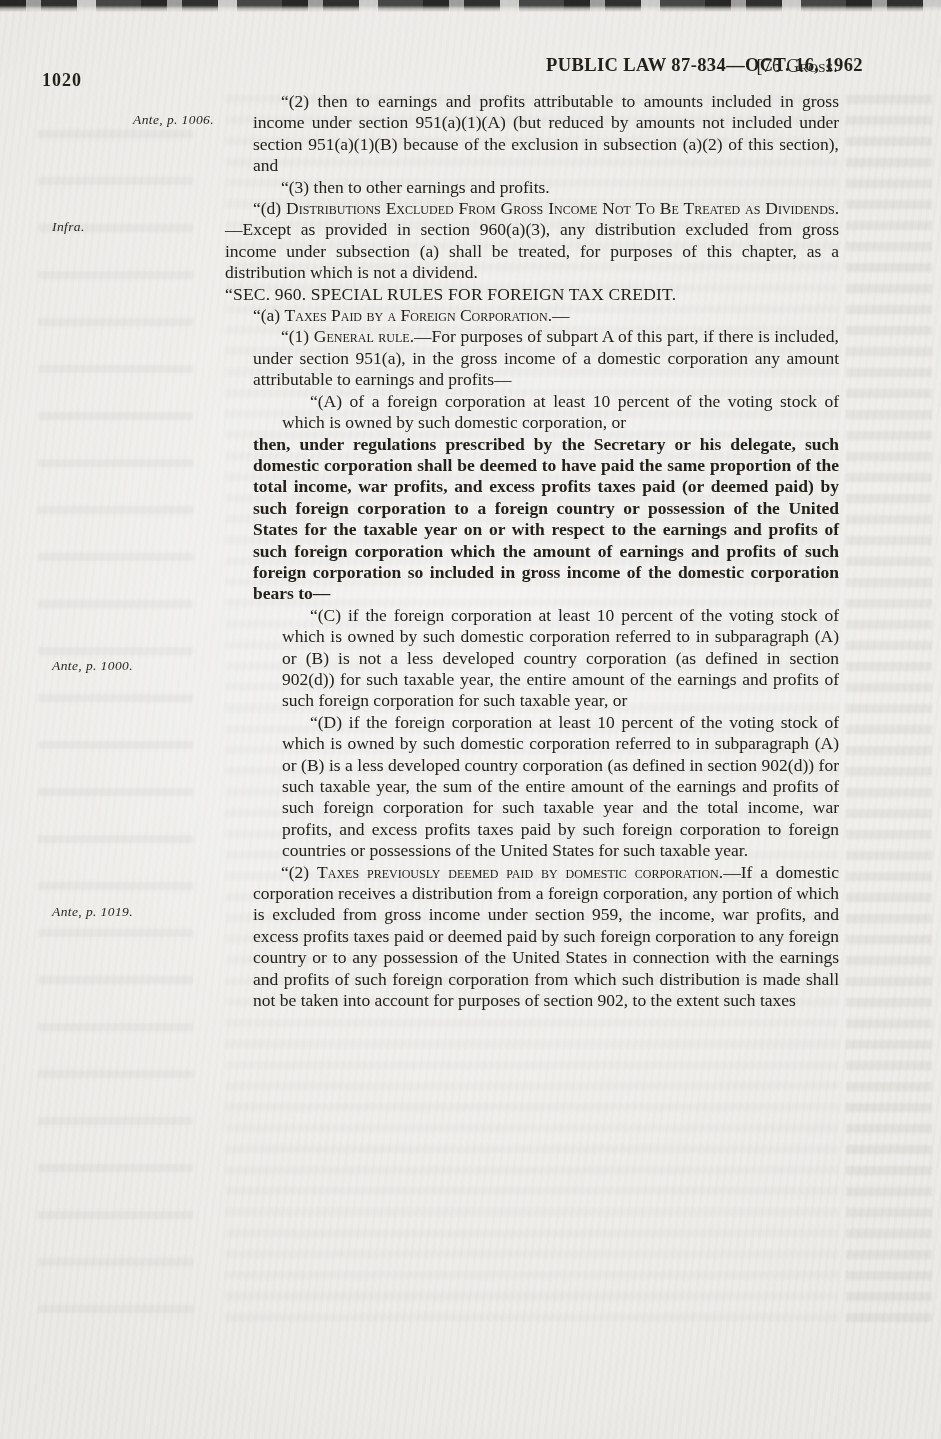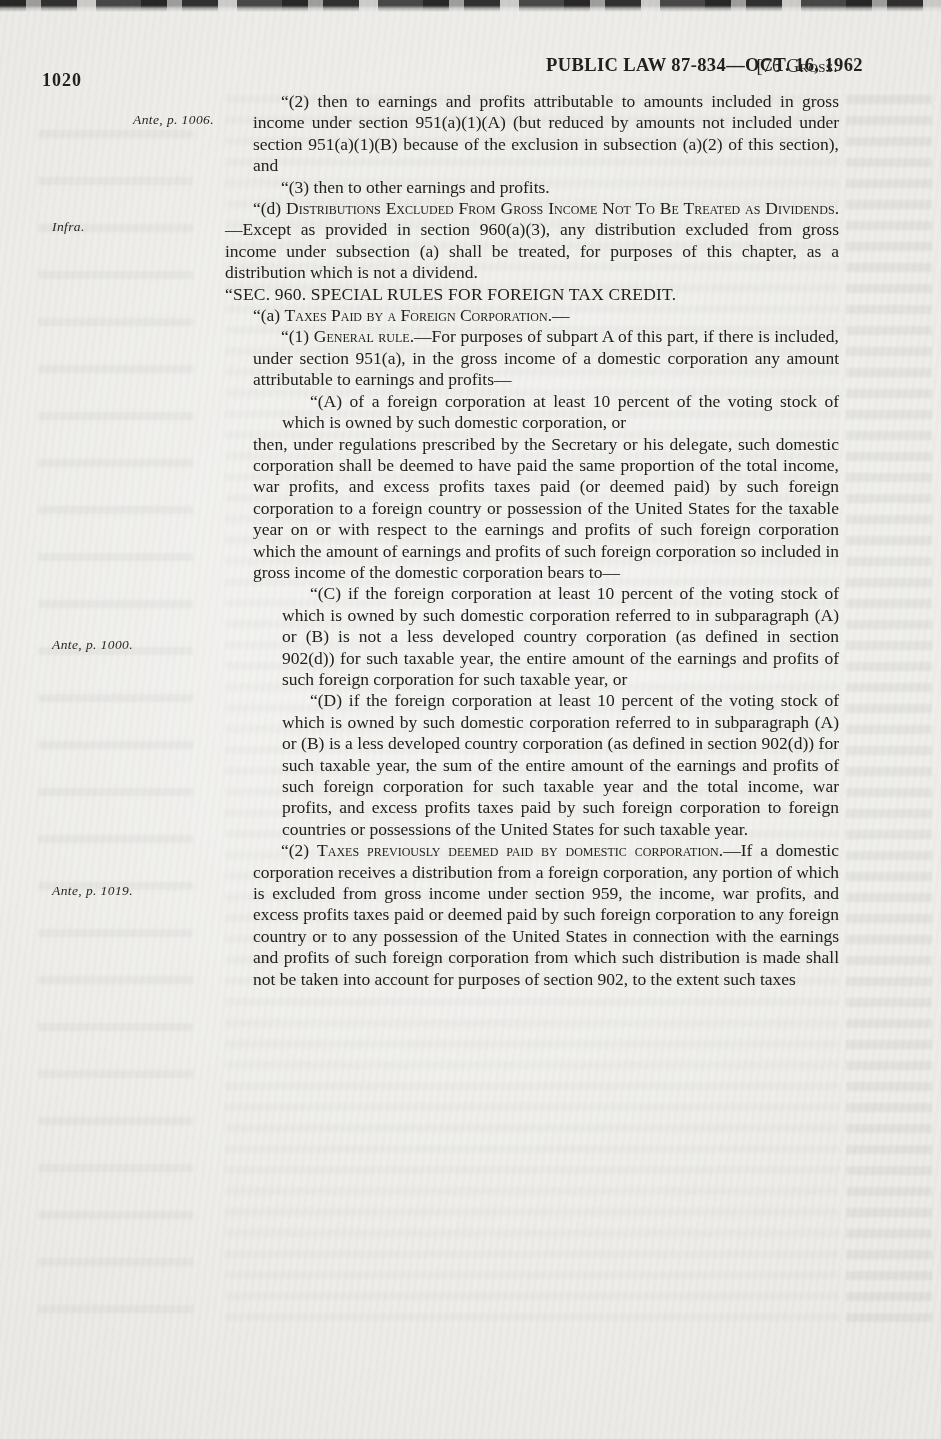--- a/index.html
+++ b/index.html
@@ -61,21 +61,21 @@
   .sc { font-variant: small-caps; }
   .bodycol {
     position: absolute; left: 225px; top: 91px; width: 614px;
     font-size: 17.5px; line-height: 21.4px;
     text-align: justify;
   }
   p.para { margin: 0; position: relative; }
   .l0h { text-indent: 28px; }
   .l1h { padding-left: 28px; text-indent: 28px; }
   .l2h { padding-left: 57px; text-indent: 28px; }
-  .l1f { padding-left: 28px; text-indent: 0; }
+  .l1f { padding-left: 28px; text-indent: 0; font-weight: bold; }
   .head { font-weight: normal; margin: 5px 0 2px 0; text-indent: 0; letter-spacing: 0.2px; }
   .margin-note {
     position: absolute; left: -173px; width: 162px;
     font-size: 13.5px; font-style: italic; line-height: 15.5px;
     text-indent: 0; text-align: left; letter-spacing: 0.4px;
     color: #2a2721;
   }
 </style>
 </head>
 <body>

